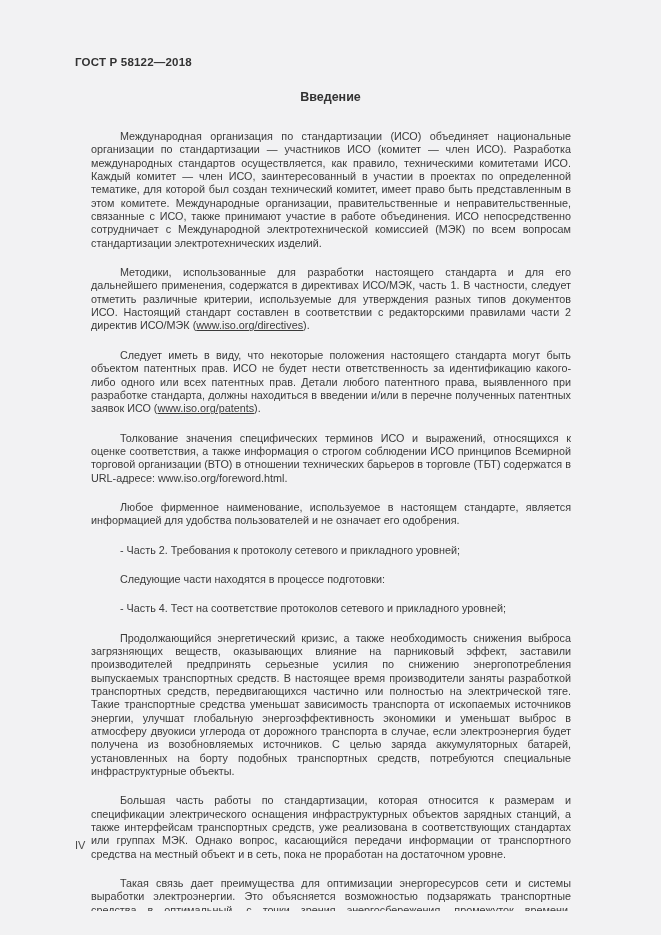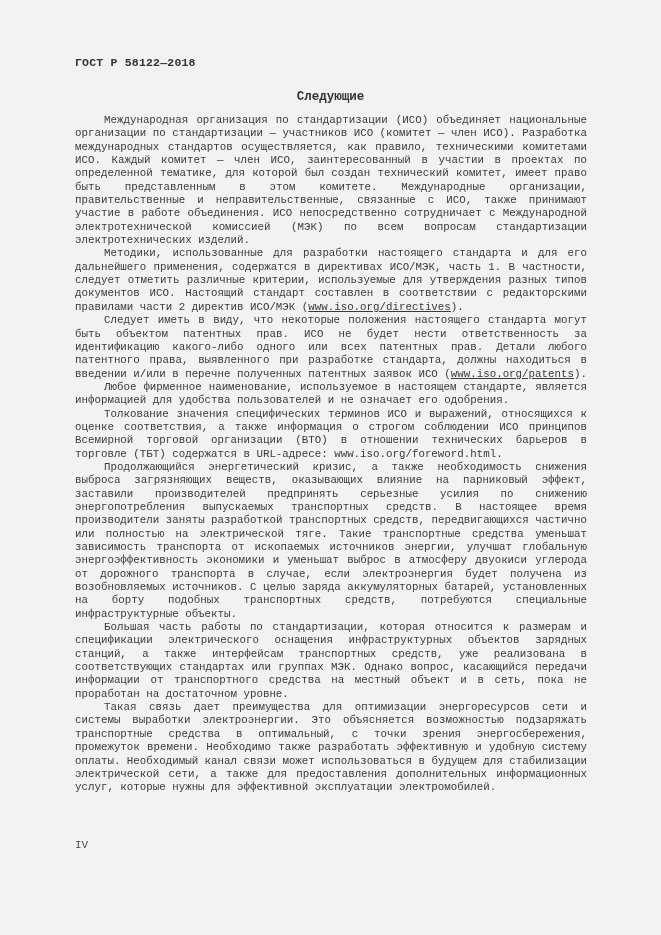--- a/index.html
+++ b/index.html
@@ -5,21 +5,21 @@
   html, body {
     margin: 0;
     padding: 0;
     background: #f2f2f3;
   }
   .page {
     position: relative;
     width: 661px;
     height: 911px;
     background: #f2f2f3;
-    font-family: Liberation Mono, monospace;
+    font-family: Liberation Sans, sans-serif;
     color: #3a3a3a;
     overflow: hidden;
   }
   .doc-code {
     position: absolute;
     left: 75px;
     top: 56px;
     font-size: 11.5px;
     font-weight: bold;
     color: #333333;
@@ -39,21 +39,21 @@
     position: absolute;
     left: 75px;
     top: 114px;
     width: 512px;
     font-size: 10.8px;
     line-height: 13.35px;
     text-align: justify;
     color: #3a3a3a;
   }
   .content p {
-    margin: 0;
+    margin: 16px;
     padding: 0;
     text-indent: 29px;
   }
   .content .link {
     text-decoration: underline;
     color: #3a3a3a;
     cursor: pointer;
   }
   .page-number {
     position: absolute;
@@ -62,27 +62,30 @@
     font-size: 11px;
     color: #4a4a4a;
   }
 </style>
 </head>
 <body>
 
 <div class="page">
   <div class="doc-code">ГОСТ Р 58122—2018</div>
 
-  <div class="section-title">Следующие</div>
+  <div class="section-title">Введение</div>
 
   <div class="content">
       <p><span>Международная организация по стандартизации (ИСО) объединяет национальные организации по стандартизации — участников ИСО (комитет — член ИСО). Разработка международных стандартов осуществляется, как правило, техническими комитетами ИСО. Каждый комитет — член ИСО, заинтересованный в участии в проектах по определенной тематике, для которой был создан технический комитет, имеет право быть представленным в этом комитете. Международные организации, правительственные и неправительственные, связанные с ИСО, также принимают участие в работе объединения. ИСО непосредственно сотрудничает с Международной электротехнической комиссией (МЭК) по всем вопросам стандартизации электротехнических изделий.</span></p>
       <p><span>Методики, использованные для разработки настоящего стандарта и для его дальнейшего применения, содержатся в директивах ИСО/МЭК, часть 1. В частности, следует отметить различные критерии, используемые для утверждения разных типов документов ИСО. Настоящий стандарт составлен в соответствии с редакторскими правилами части 2 директив ИСО/МЭК (</span><span class="link">www.iso.org/directives</span><span>).</span></p>
       <p><span>Следует иметь в виду, что некоторые положения настоящего стандарта могут быть объектом патентных прав. ИСО не будет нести ответственность за идентификацию какого-либо одного или всех патентных прав. Детали любого патентного права, выявленного при разработке стандарта, должны находиться в введении и/или в перечне полученных патентных заявок ИСО (</span><span class="link">www.iso.org/patents</span><span>).</span></p>
+      <p><span>Толкование значения специфических терминов ИСО и выражений, относящихся к оценке соответствия, а также информация о строгом соблюдении ИСО принципов Всемирной торговой организации (ВТО) в отношении технических барьеров в торговле (ТБТ) содержатся в URL-адресе: www.iso.org/foreword.html.</span></p>
       <p><span>Любое фирменное наименование, используемое в настоящем стандарте, является информацией для удобства пользователей и не означает его одобрения.</span></p>
-      <p><span>Толкование значения специфических терминов ИСО и выражений, относящихся к оценке соответствия, а также информация о строгом соблюдении ИСО принципов Всемирной торговой организации (ВТО) в отношении технических барьеров в торговле (ТБТ) содержатся в URL-адресе: www.iso.org/foreword.html.</span></p>
+      <p><span>- Часть 2. Требования к протоколу сетевого и прикладного уровней;</span></p>
+      <p><span>Следующие части находятся в процессе подготовки:</span></p>
+      <p><span>- Часть 4. Тест на соответствие протоколов сетевого и прикладного уровней;</span></p>
       <p><span>Продолжающийся энергетический кризис, а также необходимость снижения выброса загрязняющих веществ, оказывающих влияние на парниковый эффект, заставили производителей предпринять серьезные усилия по снижению энергопотребления выпускаемых транспортных средств. В настоящее время производители заняты разработкой транспортных средств, передвигающихся частично или полностью на электрической тяге. Такие транспортные средства уменьшат зависимость транспорта от ископаемых источников энергии, улучшат глобальную энергоэффективность экономики и уменьшат выброс в атмосферу двуокиси углерода от дорожного транспорта в случае, если электроэнергия будет получена из возобновляемых источников. С целью заряда аккумуляторных батарей, установленных на борту подобных транспортных средств, потребуются специальные инфраструктурные объекты.</span></p>
       <p><span>Большая часть работы по стандартизации, которая относится к размерам и спецификации электрического оснащения инфраструктурных объектов зарядных станций, а также интерфейсам транспортных средств, уже реализована в соответствующих стандартах или группах МЭК. Однако вопрос, касающийся передачи информации от транспортного средства на местный объект и в сеть, пока не проработан на достаточном уровне.</span></p>
       <p><span>Такая связь дает преимущества для оптимизации энергоресурсов сети и системы выработки электроэнергии. Это объясняется возможностью подзаряжать транспортные средства в оптимальный, с точки зрения энергосбережения, промежуток времени. Необходимо также разработать эффективную и удобную систему оплаты. Необходимый канал связи может использоваться в будущем для стабилизации электрической сети, а также для предоставления дополнительных информационных услуг, которые нужны для эффективной эксплуатации электромобилей.</span></p>
     </div>
 
   <div class="page-number">IV</div>
 </div>
 
 </body></html>

